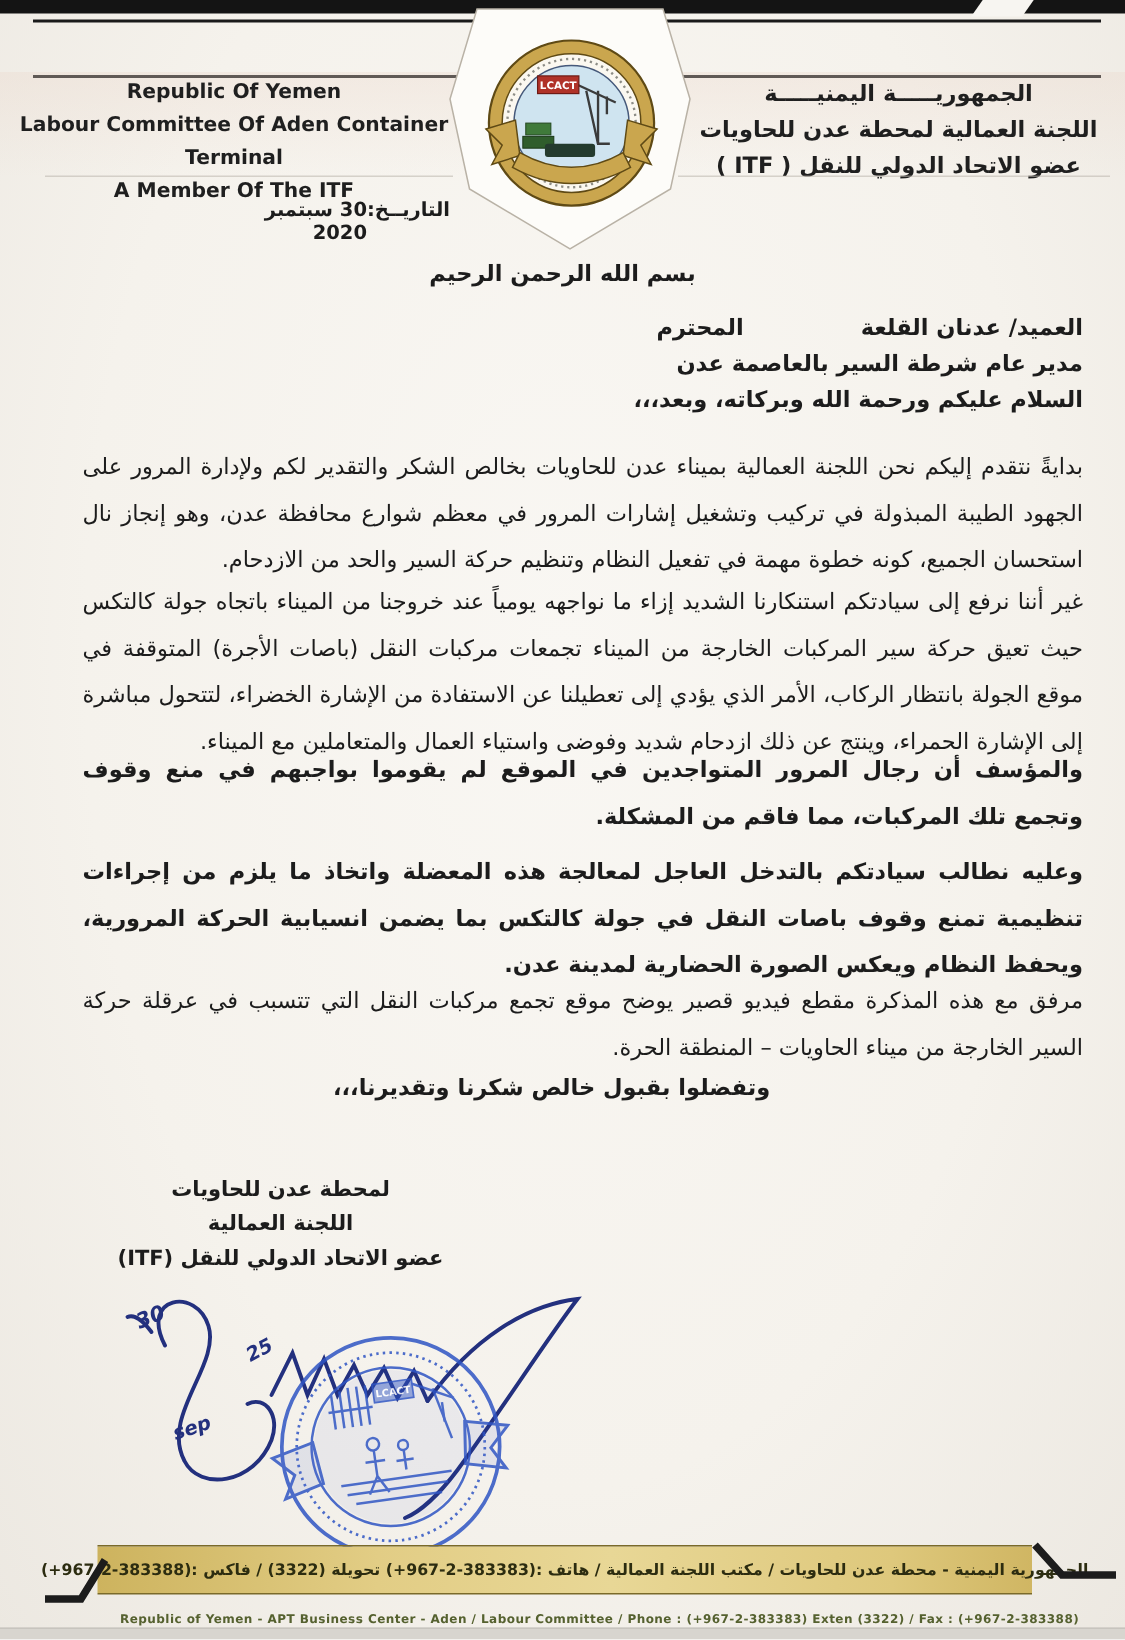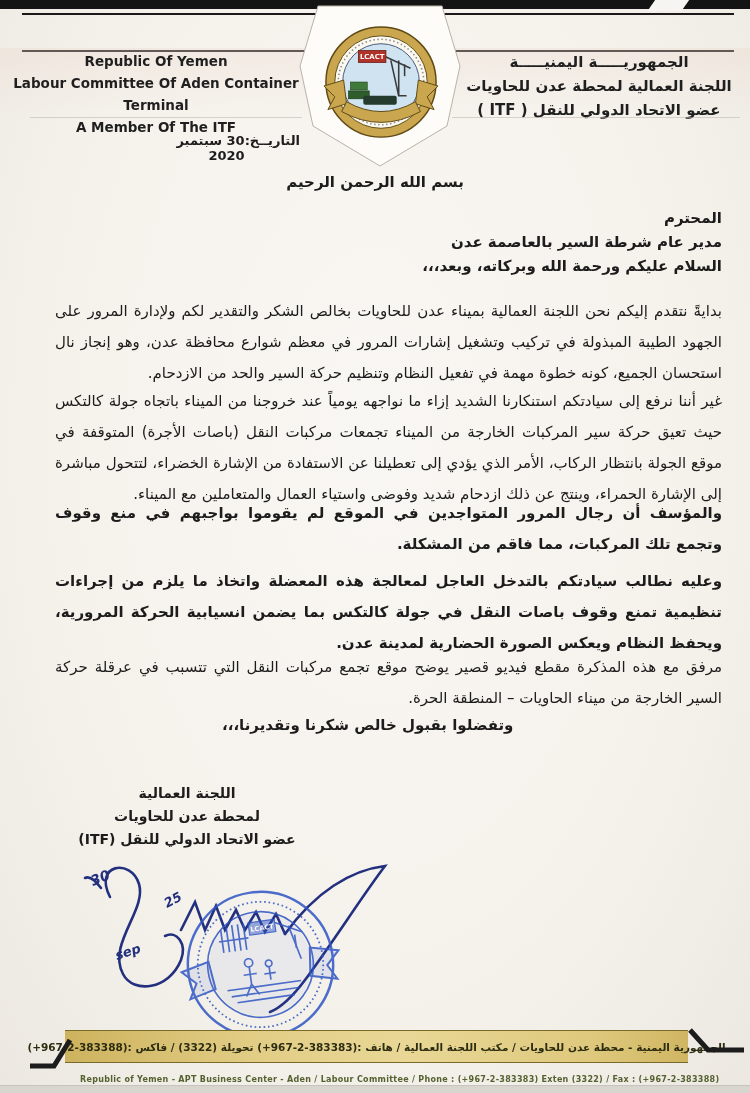--- a/index.html
+++ b/index.html
@@ -118,36 +118,37 @@
 
   <div class="abs date-line">
     <span>التاريــخ:</span>
     <span>30 سبتمبر 2020</span>
   </div>
 
   <div class="abs basmala">بسم الله الرحمن الرحيم</div>
 
   <div class="abs addr">
     <div class="addr-row1">
+      <span>العميد/ عدنان القلعة</span>
       <span>المحترم</span>
     </div>
     <div>مدير عام شرطة السير بالعاصمة عدن</div>
     <div>السلام عليكم ورحمة الله وبركاته، وبعد،،،</div>
   </div>
 
   <div class="abs para p1">بدايةً نتقدم إليكم نحن اللجنة العمالية بميناء عدن للحاويات بخالص الشكر والتقدير لكم ولإدارة المرور على الجهود الطيبة المبذولة في تركيب وتشغيل إشارات المرور في معظم شوارع محافظة عدن، وهو إنجاز نال استحسان الجميع، كونه خطوة مهمة في تفعيل النظام وتنظيم حركة السير والحد من الازدحام.</div>
   <div class="abs para p2">غير أننا نرفع إلى سيادتكم استنكارنا الشديد إزاء ما نواجهه يومياً عند خروجنا من الميناء باتجاه جولة كالتكس حيث تعيق حركة سير المركبات الخارجة من الميناء تجمعات مركبات النقل (باصات الأجرة) المتوقفة في موقع الجولة بانتظار الركاب، الأمر الذي يؤدي إلى تعطيلنا عن الاستفادة من الإشارة الخضراء، لتتحول مباشرة إلى الإشارة الحمراء، وينتج عن ذلك ازدحام شديد وفوضى واستياء العمال والمتعاملين مع الميناء.</div>
   <div class="abs para p3">والمؤسف أن رجال المرور المتواجدين في الموقع لم يقوموا بواجبهم في منع وقوف وتجمع تلك المركبات، مما فاقم من المشكلة.</div>
   <div class="abs para p4">وعليه نطالب سيادتكم بالتدخل العاجل لمعالجة هذه المعضلة واتخاذ ما يلزم من إجراءات تنظيمية تمنع وقوف باصات النقل في جولة كالتكس بما يضمن انسيابية الحركة المرورية، ويحفظ النظام ويعكس الصورة الحضارية لمدينة عدن.</div>
   <div class="abs para p5">مرفق مع هذه المذكرة مقطع فيديو قصير يوضح موقع تجمع مركبات النقل التي تتسبب في عرقلة حركة السير الخارجة من ميناء الحاويات – المنطقة الحرة.</div>
   <div class="abs closing">وتفضلوا بقبول خالص شكرنا وتقديرنا،،،</div>
 
   <div class="abs sig-block">
+    <div>لمحطة عدن للحاويات</div>
     <div>اللجنة العمالية</div>
-    <div>لمحطة عدن للحاويات</div>
     <div>عضو الاتحاد الدولي للنقل (ITF)</div>
   </div>
 
   <svg class="abs" style="left:65px;top:852px;" width="350" height="175" viewBox="0 0 350 175">
     <g stroke="#23307e" stroke-width="2.6" fill="none" stroke-linecap="round">
       <path d="M45,45 C28,12 66,6 74,32 C82,58 42,92 58,122 C68,142 104,138 116,108 C122,92 112,78 100,84"></path>
       <path d="M116,78 L130,50 L140,78 L151,54 L160,78 L171,58 L180,78 L191,60 L200,80 L211,62 L220,82"></path>
       <path d="M220,82 C250,40 286,18 320,14 C300,40 268,90 240,128 C228,144 215,156 205,160"></path>
       <path d="M36,36 C30,28 24,24 20,26"></path>
     </g>

